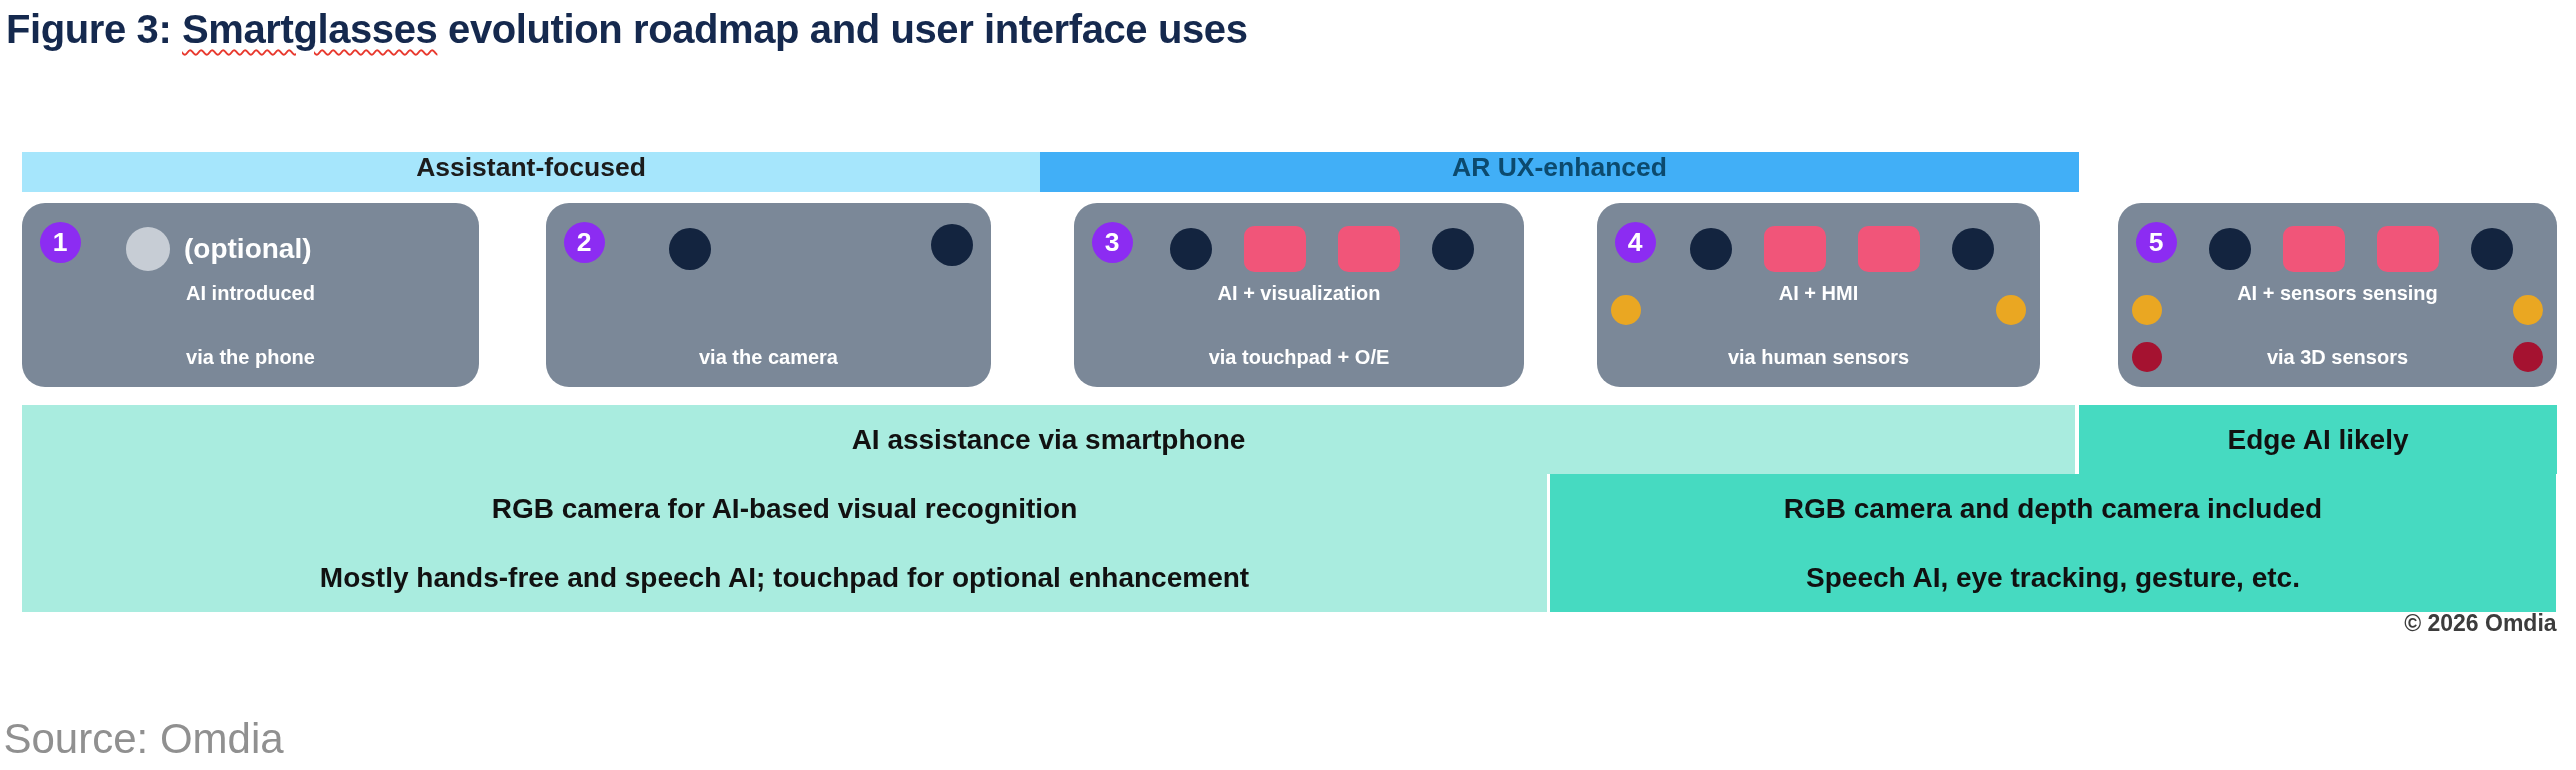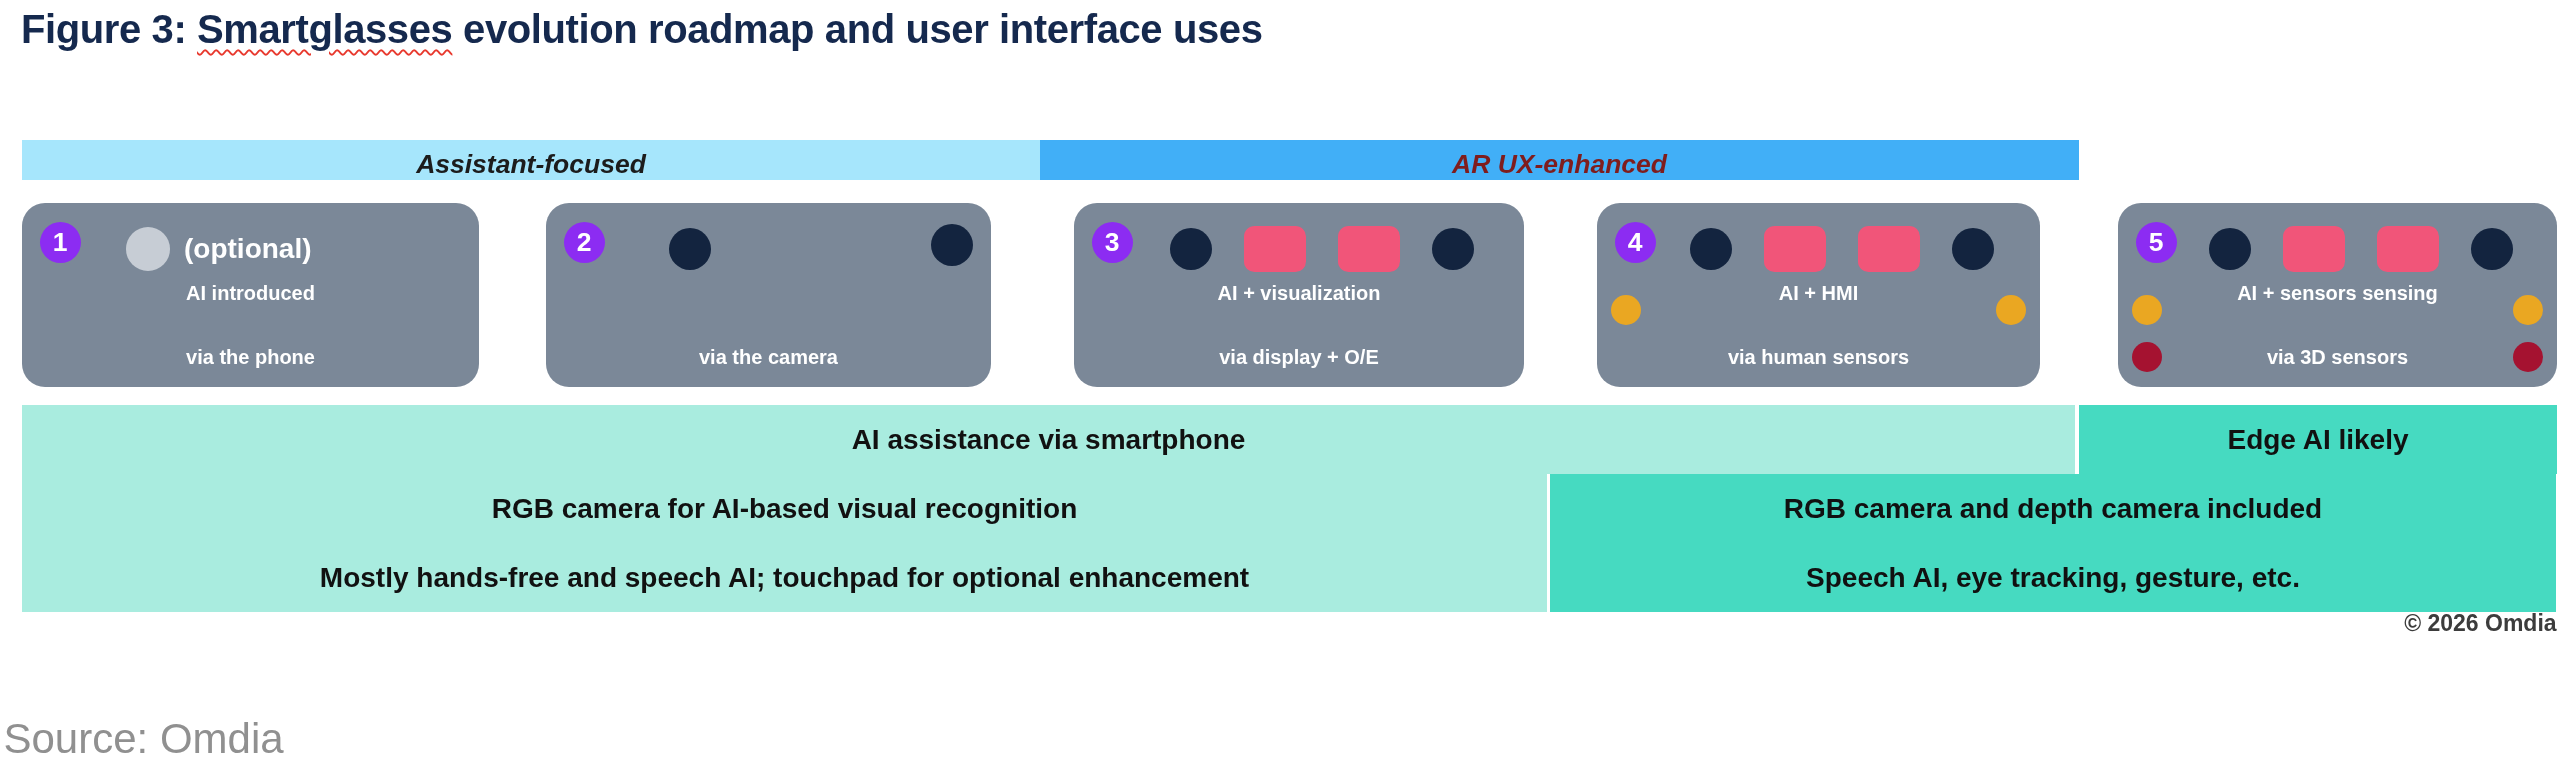--- a/index.html
+++ b/index.html
@@ -9,46 +9,45 @@
     position: relative;
     width: 2576px;
     height: 771px;
     background: #ffffff;
     overflow: hidden;
   }
 
   
   .fig-title {
     position: absolute;
-    left: 21px; top: 7px;
+    left: 6px; top: 7px;
     font-size: 40px;
     font-weight: bold;
     color: #15294e;
     letter-spacing: -0.4px;
     white-space: nowrap;
   }
   .fig-title .squiggle {
     text-decoration: underline;
     text-decoration-style: wavy;
     text-decoration-color: #e8392e;
     text-decoration-thickness: 1.8px;
     text-underline-offset: 6.2px;
   }
 
   
   .phase {
     position: absolute;
-    top: 140px; height: 40px;
-    display: flex; align-items: flex-end; justify-content: center;
+    top: 152px; height: 40px;
+    display: flex; align-items: flex-start; justify-content: center;
     font-size: 26.5px; font-weight: bold;
     white-space: nowrap;
-    font-style: italic;
   }
   .phase-1 { left: 22px;   width: 1018px; background: #a6e6fc; color: #1c1c1c; }
-  .phase-2 { left: 1040px; width: 1039px; background: #41aff7; color: #7f1d1d; }
+  .phase-2 { left: 1040px; width: 1039px; background: #41aff7; color: #0c4a6e; }
   .phase-3 { left: 2079px; width: 478px;  background: #243a9e; color: #ffffff; }
 
   
   .stage {
     position: absolute;
     top: 203px; height: 184px;
     background: #7b8898;
     border-radius: 23px;
     color: #ffffff;
   }
@@ -179,21 +178,21 @@
     <div class="badge">
       <span>3</span>
     </div>
     <div class="icons-row icons-shift">
       <span class="dot-navy"></span>
       <span class="chip-pink"></span>
       <span class="chip-pink"></span>
       <span class="dot-navy"></span>
     </div>
     <div class="stage-line line-1">AI + visualization</div>
-    <div class="stage-line line-2">via display + O/E</div>
+    <div class="stage-line line-2">via touchpad + O/E</div>
   </div>
 
   <div class="stage s4">
     <div class="badge">
       <span>4</span>
     </div>
     <div class="icons-row icons-shift">
       <span class="dot-navy"></span>
       <span class="chip-pink"></span>
       <span class="chip-pink"></span>

